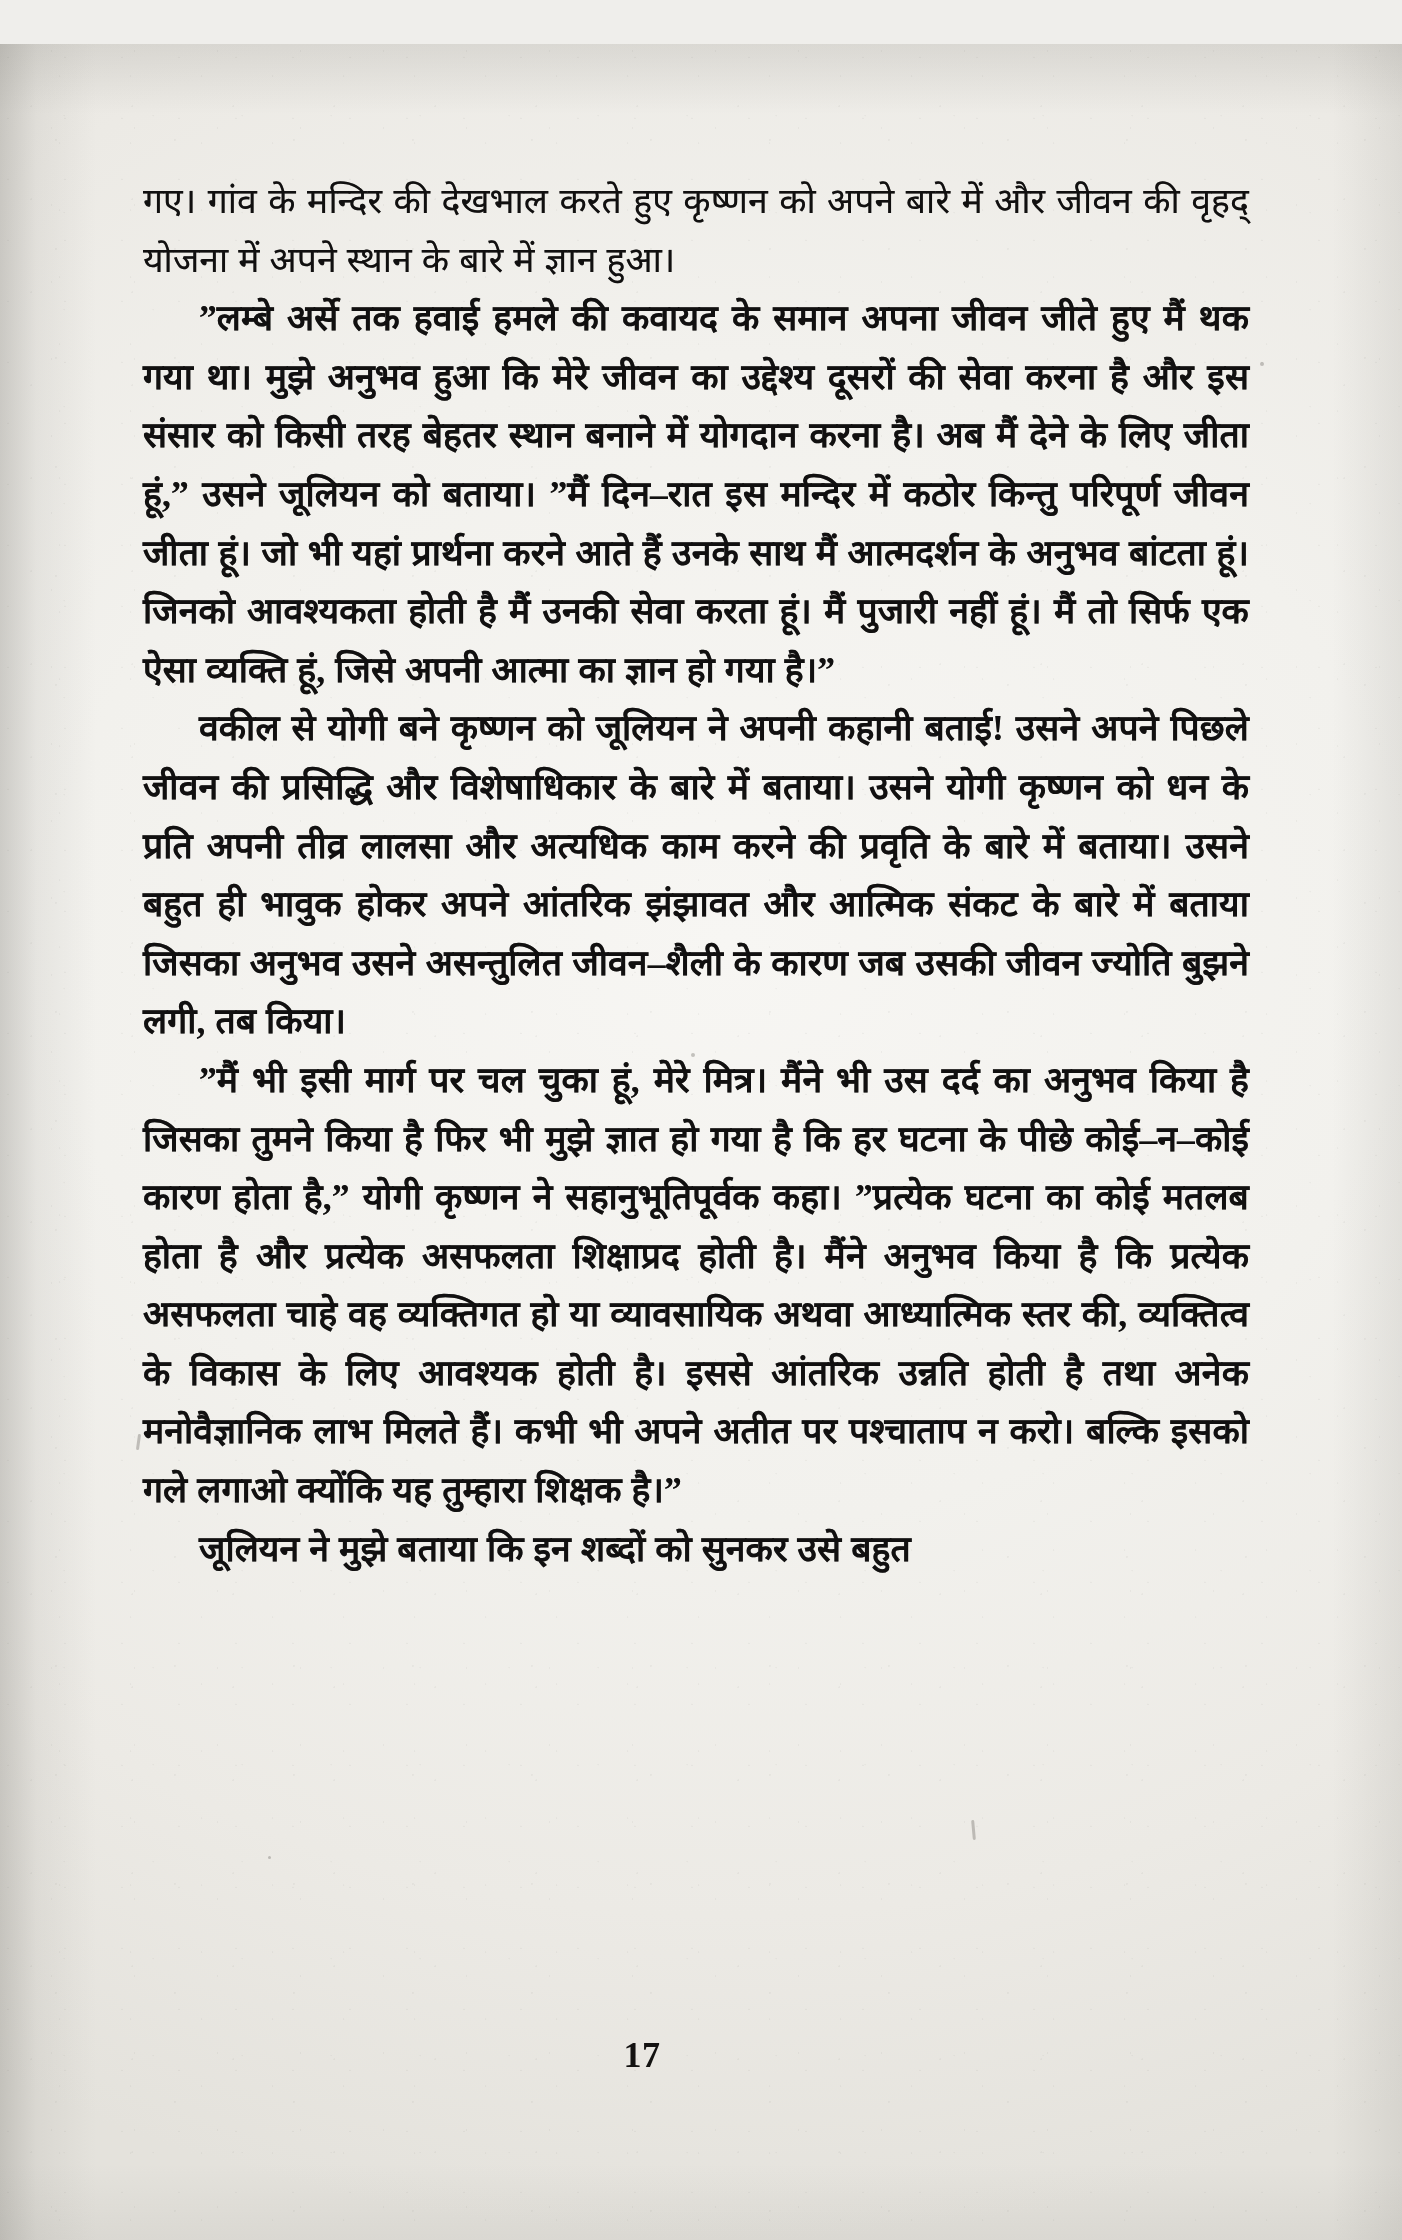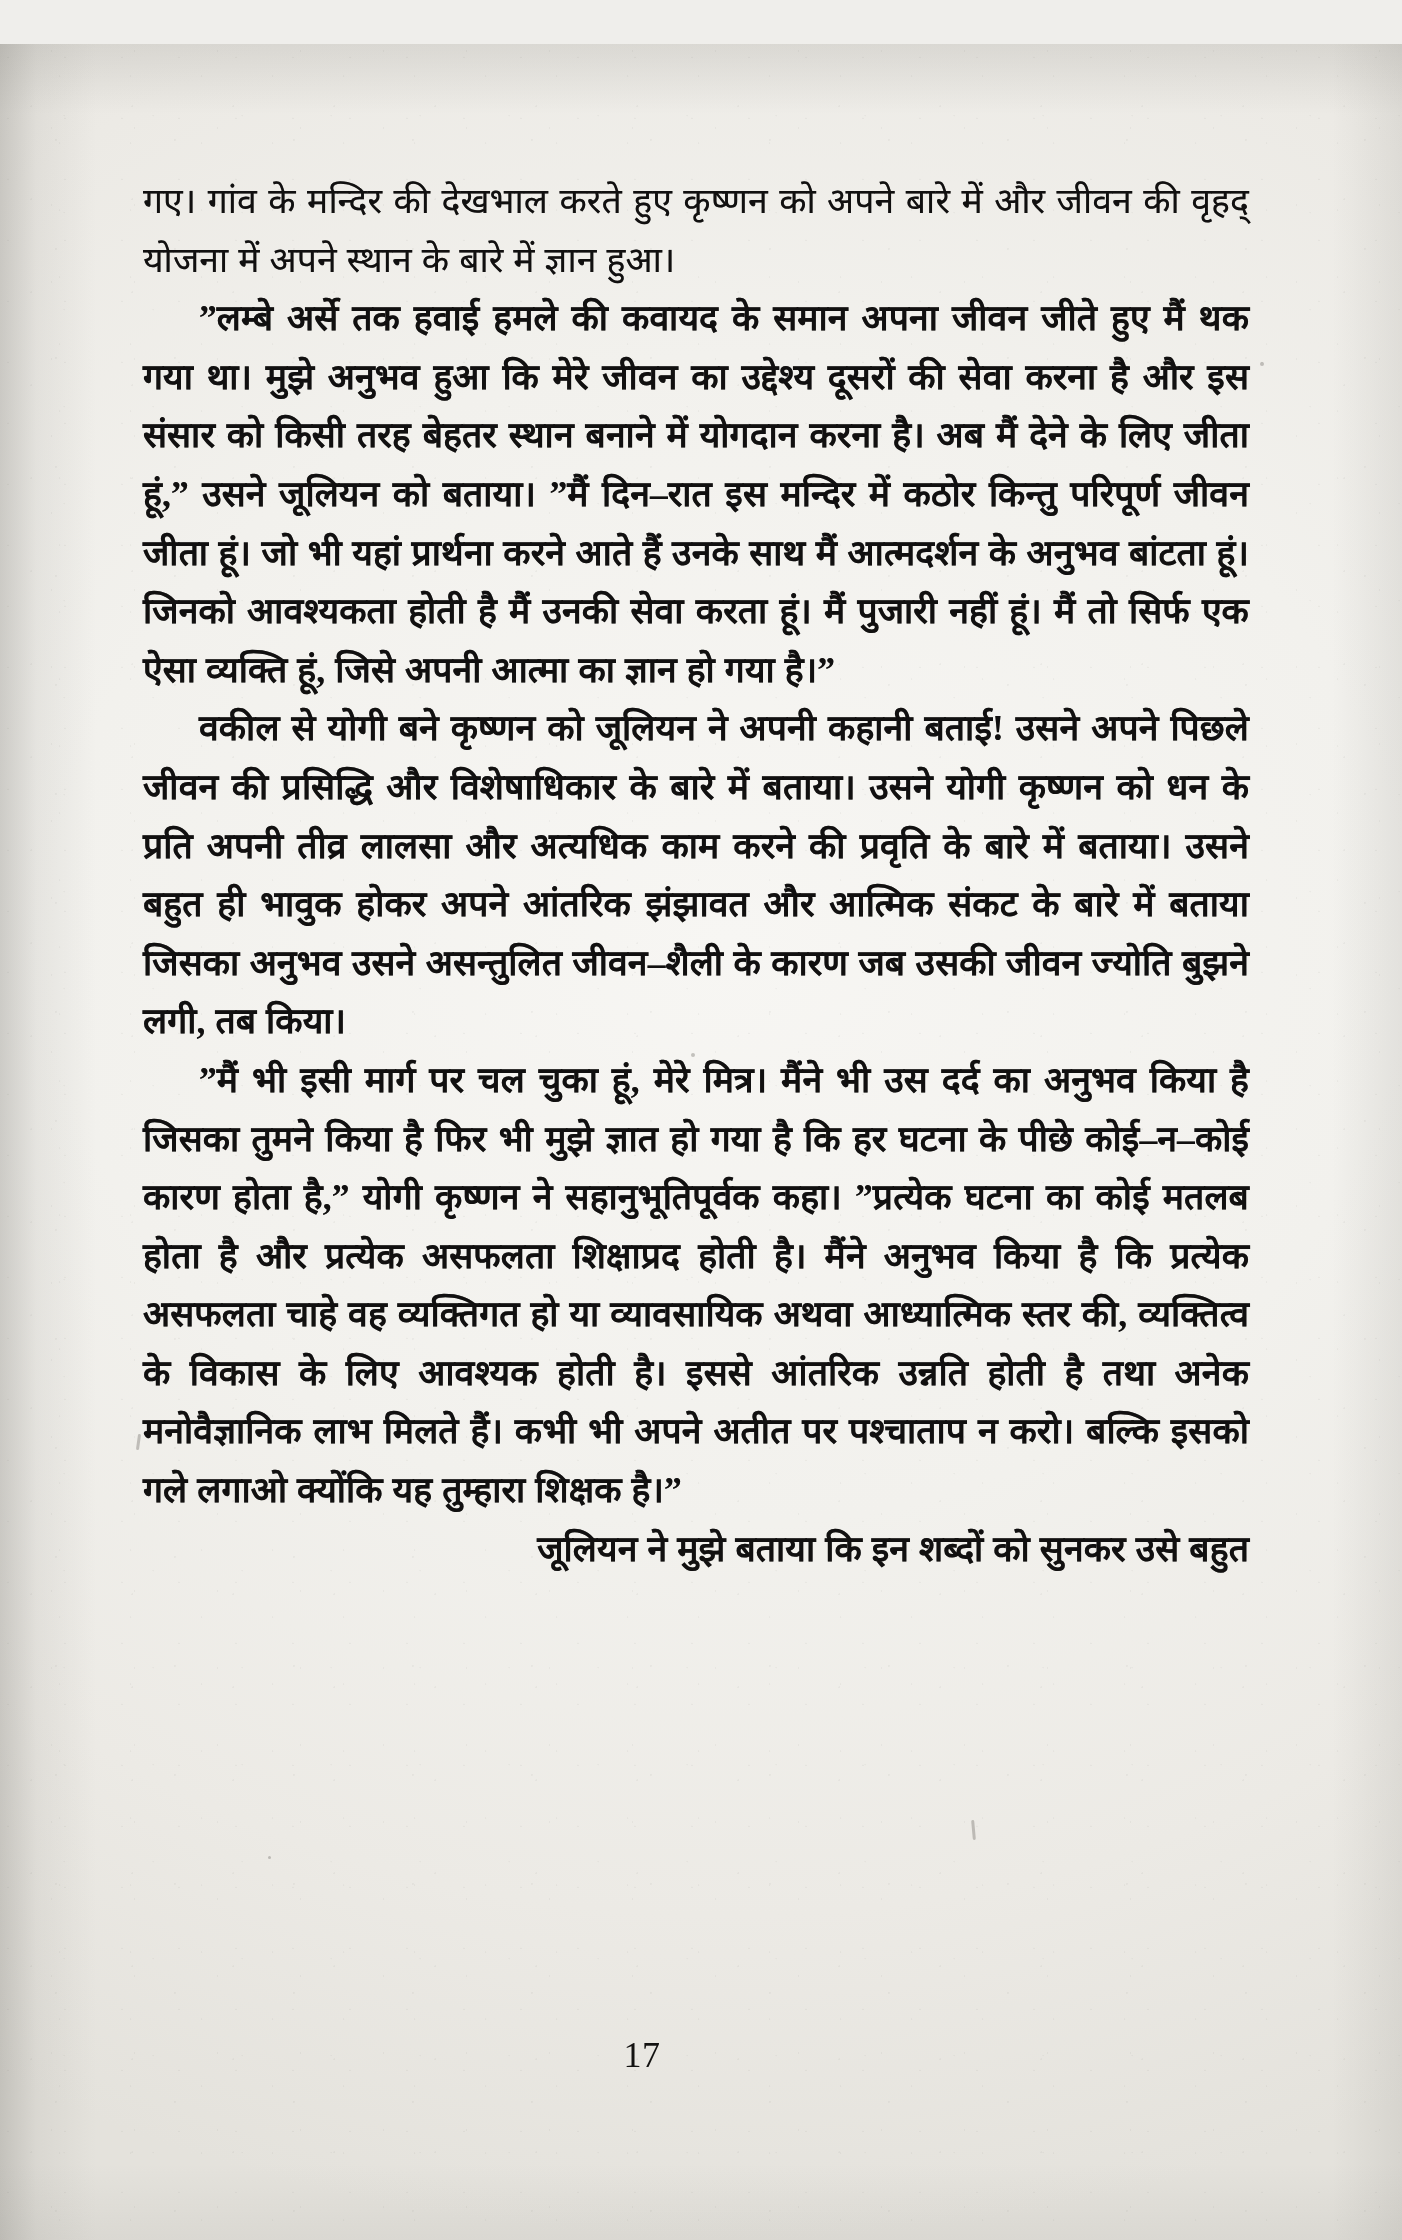--- a/index.html
+++ b/index.html
@@ -92,32 +92,32 @@
     letter-spacing: 0.1px;
     word-spacing: 1px;
     
     text-shadow: 0 0 0.6px rgba(20,18,16,0.55);
   }
   p.para.indent {
     text-indent: 56px;
     font-weight: bold;
   }
   p.para:last-child {
-    text-align: right;
+    text-align: left;
   }
 
   #pagenum {
     position: absolute;
     left: 0;
     top: 1990px;
     width: 1284px;
     text-align: center;
     font-family: "Liberation Serif", "DejaVu Serif", serif;
     font-size: 36px;
-    font-weight: 400;
+    font-weight: 700;
     color: #131211;
     letter-spacing: 0.5px;
   }
 
   
   .speck {
     position: absolute;
     background: rgba(90,88,82,0.33);
     border-radius: 50%;
     pointer-events: none;

